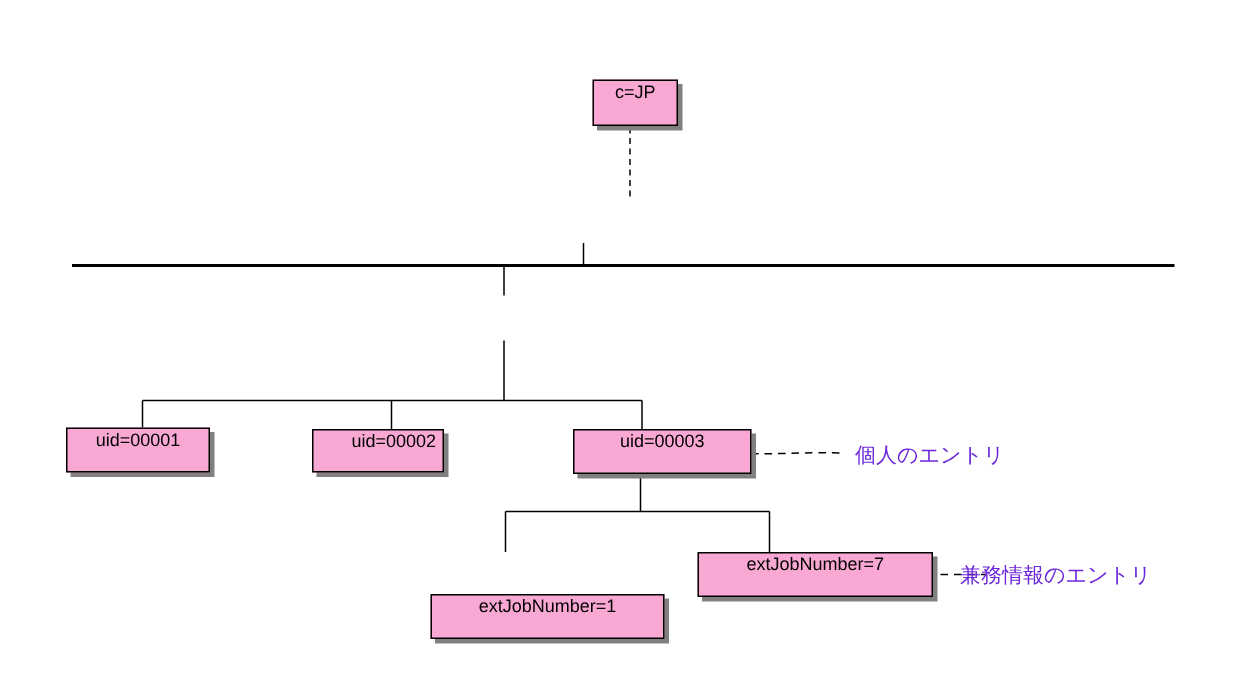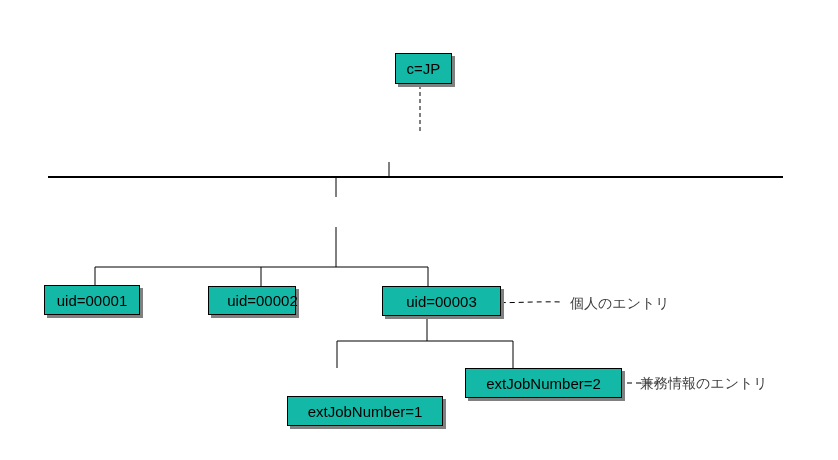--- a/index.html
+++ b/index.html
@@ -12,34 +12,34 @@
     overflow: hidden;
   }
   #wires {
     position: absolute;
     left: 0; top: 0;
     width: 838px; height: 460px;
   }
   .node {
     position: absolute;
     box-sizing: border-box;
-    background: #14b8a6;
+    background: #f9a8d4;
     border: 1px solid #000000;
     box-shadow: 3px 3px 0 #808080;
     display: flex;
-    align-items: center;
+    align-items: flex-start;
     justify-content: center;
-    font-size: 15px;
+    font-size: 12px;
     color: #000000;
     white-space: nowrap;
   }
   .annotation {
     position: absolute;
     font-size: 14px;
-    color: #404040;
+    color: #6d28d9;
     white-space: nowrap;
     line-height: 17px;
   }
   
   #node-c-jp          { left: 395px; top: 53px;  width: 57px;  height: 31px; }
   #node-org           { left: 344px; top: 134px; width: 143px; height: 28px; }
   #node-ou-people     { left: 290px; top: 197px; width: 98px;  height: 30px; }
   #node-uid-00001     { left: 44px;  top: 285px; width: 96px;  height: 30px; }
   #node-uid-00002     { left: 208px; top: 286px; width: 88px; height: 29px; padding-left: 21px; }
   #node-uid-00003     { left: 382px; top: 286px; width: 119px;  height: 30px; }
@@ -94,20 +94,20 @@
 
   <div class="node" id="node-uid-00003">
     <span>uid=00003</span>
   </div>
 
   <div class="node" id="node-extjob-1">
     <span>extJobNumber=1</span>
   </div>
 
   <div class="node" id="node-extjob-2">
-    <span>extJobNumber=2</span>
+    <span>extJobNumber=7</span>
   </div>
 
   <div class="annotation" id="annotation-uid3">個人のエントリ</div>
 
   <div class="annotation" id="annotation-extjob2">兼務情報のエントリ</div>
 
 </div>
 
 </body></html>

